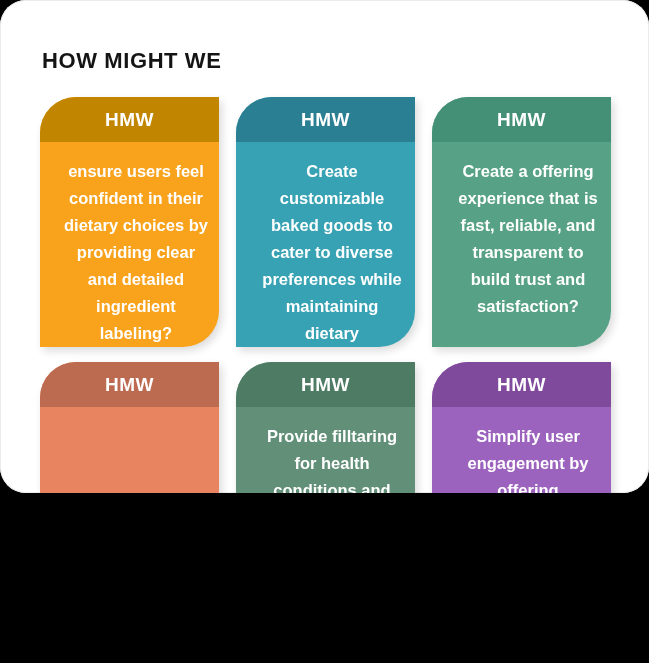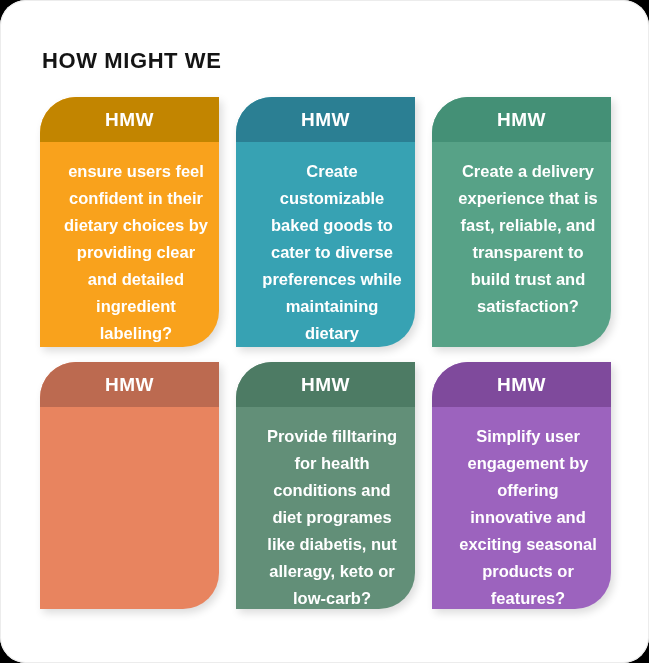--- a/index.html
+++ b/index.html
@@ -4,21 +4,21 @@
 <style>
   html, body {
     margin: 0;
     padding: 0;
     background: #000000;
     font-family: "Liberation Sans", sans-serif;
   }
   .page {
     position: relative;
     width: 649px;
-    height: 663px;
+    height: 493px;
     background: #ffffff;
     border-radius: 26px;
     box-shadow: inset 0 0 0 1px #ececec;
     overflow: hidden;
     box-sizing: border-box;
   }
   .page-title {
     margin: 0;
     padding: 48px 0 0 42px;
     font-size: 22px;
@@ -83,21 +83,21 @@
       <div class="card-header" style="background: rgb(43, 127, 147);">
         <span>HMW</span>
       </div>
       <div class="card-body">Create customizable baked goods to cater to diverse preferences while maintaining dietary restrictions</div>
     </div>
 
     <div class="card" style="background: rgb(87, 162, 135);">
       <div class="card-header" style="background: rgb(68, 144, 118);">
         <span>HMW</span>
       </div>
-      <div class="card-body">Create a delivery experience that is fast, reliable, and transparent to build trust and satisfaction?</div>
+      <div class="card-body">Create a offering experience that is fast, reliable, and transparent to build trust and satisfaction?</div>
     </div>
 
     <div class="card" style="background: rgb(232, 132, 95);">
       <div class="card-header" style="background: rgb(188, 106, 80);">
         <span>HMW</span>
       </div>
     </div>
 
     <div class="card" style="background: rgb(98, 143, 120);">
       <div class="card-header" style="background: rgb(77, 123, 100);">

